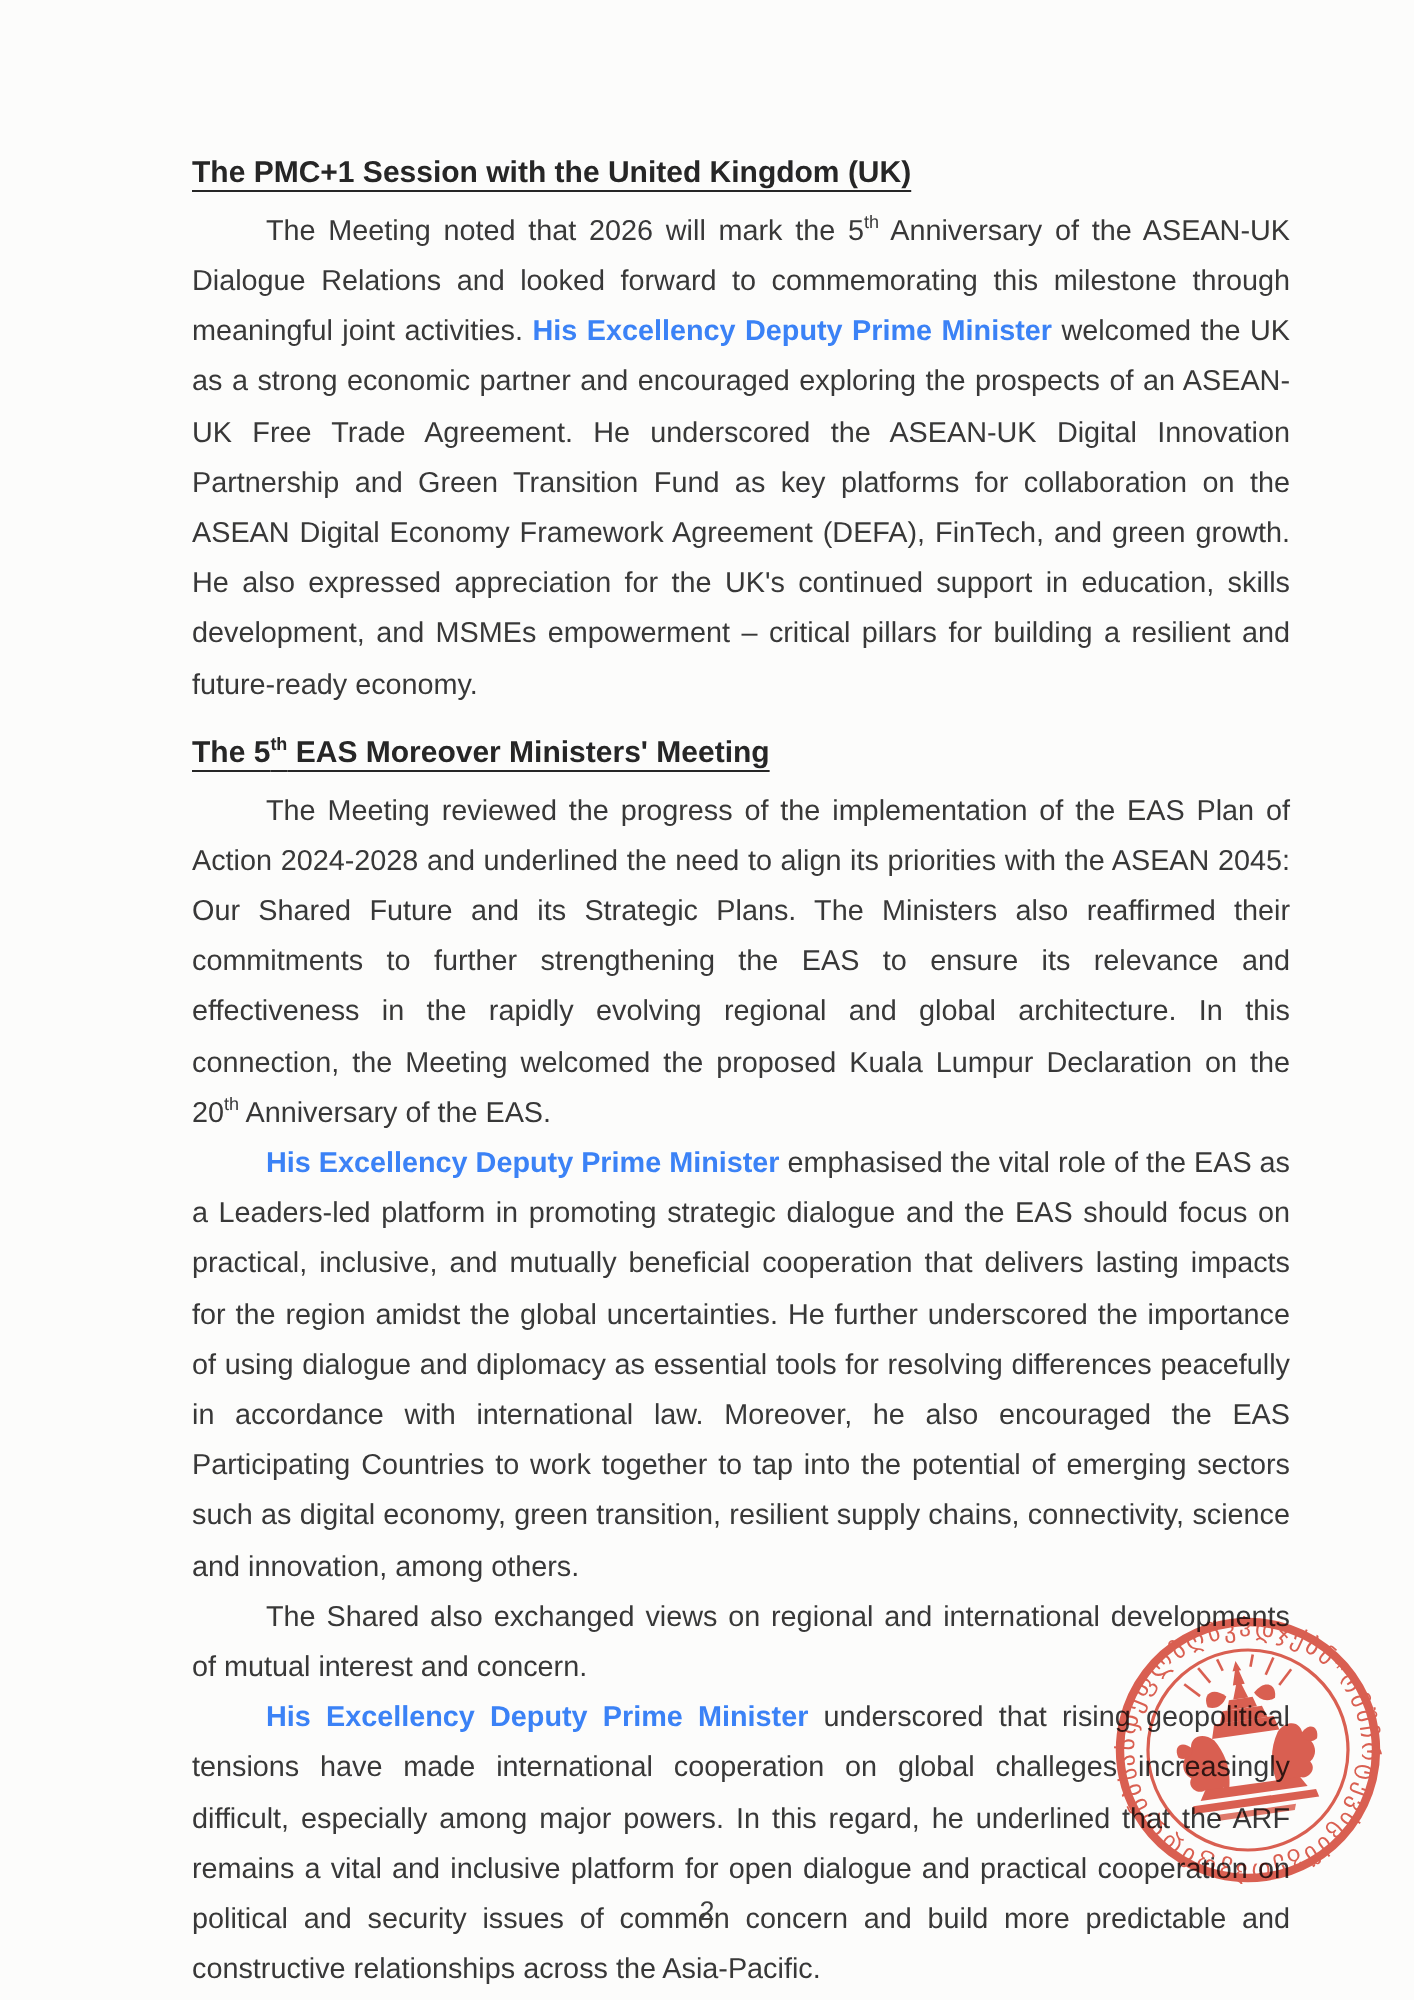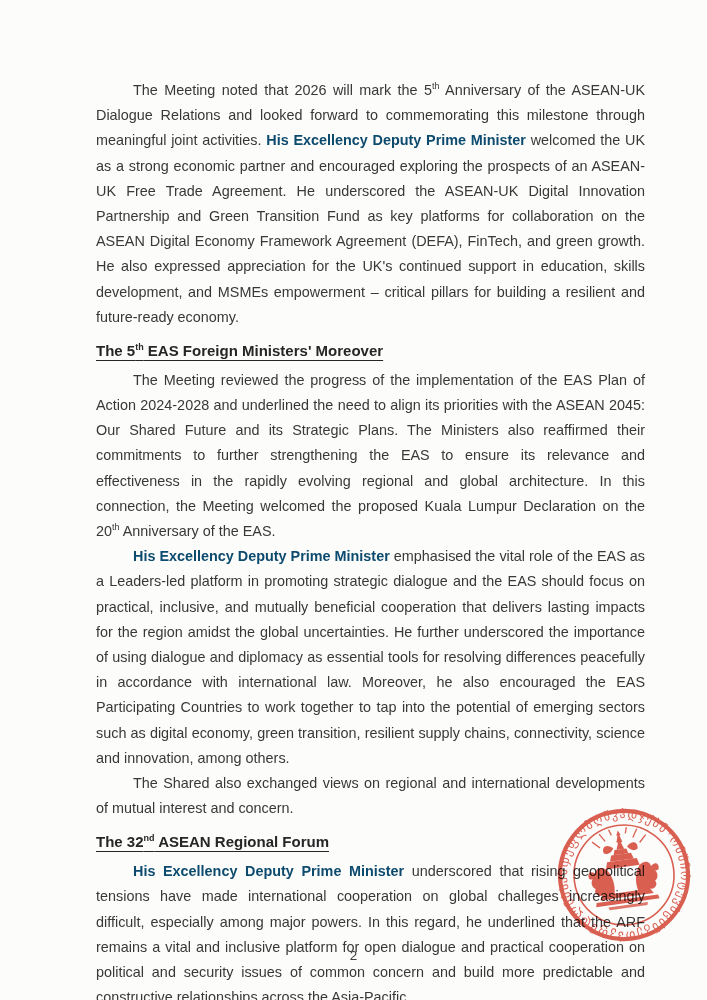--- a/index.html
+++ b/index.html
@@ -30,21 +30,21 @@
   }
   .section-heading:first-child { margin-top: 0; }
   .body-paragraph {
     font-size: 14.4px;
     line-height: 25.2px;
     text-align: justify;
     text-indent: 37px;
     margin: 0;
     color: #383838;
   }
-  .bold { font-weight: bold; color: #0c4a6e; }
+  .bold { font-weight: bold; color: #3b82f6; }
   sup { font-size: 9px; line-height: 0; vertical-align: super; }
   .page-number {
     position: absolute;
     left: 0; right: 0;
     top: 948px;
     text-align: center;
     font-size: 13.5px;
     color: #3e3e3e;
   }
   .stamp {
@@ -55,26 +55,26 @@
     opacity: 0.88;
     pointer-events: none;
   }
 </style>
 </head>
 <body>
 
 <div class="page">
 
   <main class="content" id="doc-content">
+      <h2 class="section-heading"><span>The PMC+1 Session with the United Kingdom (UK)</span></h2>
       <p class="body-paragraph"><span>The Meeting noted that 2026 will mark the 5</span><sup>th</sup><span> Anniversary of the ASEAN-UK Dialogue Relations and looked forward to commemorating this milestone through meaningful joint activities. </span><span class="bold">His Excellency Deputy Prime Minister</span><span> welcomed the UK as a strong economic partner and encouraged exploring the prospects of an ASEAN-UK Free Trade Agreement. He underscored the ASEAN-UK Digital Innovation Partnership and Green Transition Fund as key platforms for collaboration on the ASEAN Digital Economy Framework Agreement (DEFA), FinTech, and green growth. He also expressed appreciation for the UK's continued support in education, skills development, and MSMEs empowerment – critical pillars for building a resilient and future-ready economy.</span></p>
-      <h2 class="section-heading"><span>The 5</span><sup>th</sup><span> EAS Foreign Ministers' Moreover</span></h2>
+      <h2 class="section-heading"><span>The 5</span><sup>th</sup><span> EAS Moreover Ministers' Meeting</span></h2>
       <p class="body-paragraph"><span>The Meeting reviewed the progress of the implementation of the EAS Plan of Action 2024-2028 and underlined the need to align its priorities with the ASEAN 2045: Our Shared Future and its Strategic Plans. The Ministers also reaffirmed their commitments to further strengthening the EAS to ensure its relevance and effectiveness in the rapidly evolving regional and global architecture. In this connection, the Meeting welcomed the proposed Kuala Lumpur Declaration on the 20</span><sup>th</sup><span> Anniversary of the EAS.</span></p>
       <p class="body-paragraph"><span class="bold">His Excellency Deputy Prime Minister</span><span> emphasised the vital role of the EAS as a Leaders-led platform in promoting strategic dialogue and the EAS should focus on practical, inclusive, and mutually beneficial cooperation that delivers lasting impacts for the region amidst the global uncertainties. He further underscored the importance of using dialogue and diplomacy as essential tools for resolving differences peacefully in accordance with international law. Moreover, he also encouraged the EAS Participating Countries to work together to tap into the potential of emerging sectors such as digital economy, green transition, resilient supply chains, connectivity, science and innovation, among others.</span></p>
       <p class="body-paragraph"><span>The Shared also exchanged views on regional and international developments of mutual interest and concern.</span></p>
-      <h2 class="section-heading"><span>The 32</span><sup>nd</sup><span> ASEAN Regional Forum</span></h2>
       <p class="body-paragraph"><span class="bold">His Excellency Deputy Prime Minister</span><span> underscored that rising geopolitical tensions have made international cooperation on global challeges increasingly difficult, especially among major powers. In this regard, he underlined that the ARF remains a vital and inclusive platform for open dialogue and practical cooperation on political and security issues of common concern and build more predictable and constructive relationships across the Asia-Pacific.</span></p>
     </main>
 
   <svg class="stamp" width="140" height="140" viewBox="-70 -70 140 140" xmlns="http://www.w3.org/2000/svg">
     <g transform="rotate(-8)">
       <circle r="64" fill="none" stroke-width="4.2" stroke="#d84a3a"></circle>
       <circle r="50" fill="none" stroke-width="1.6" stroke="#d84a3a"></circle>
       <defs>
         <path id="bandPath" d="M -57,0 A 57,57 0 1,1 57,0 A 57,57 0 1,1 -57,0"></path>
         <path id="lionBody" d="M-16,-7 C-22,-13 -29,-10 -28,-3 C-34,-1 -35,7 -30,10 C-33,14 -28,19 -24,17 C-22,20 -17,20 -15,17 L-12,18 C-10,9 -11,1 -16,-7 Z"></path>

